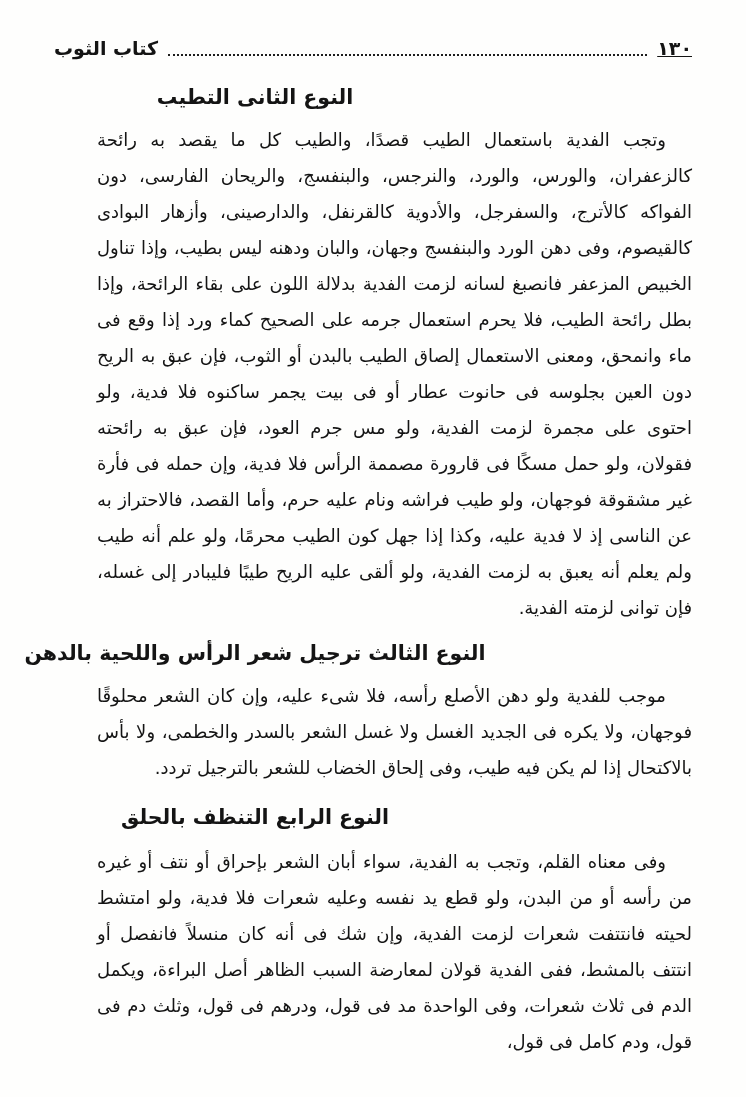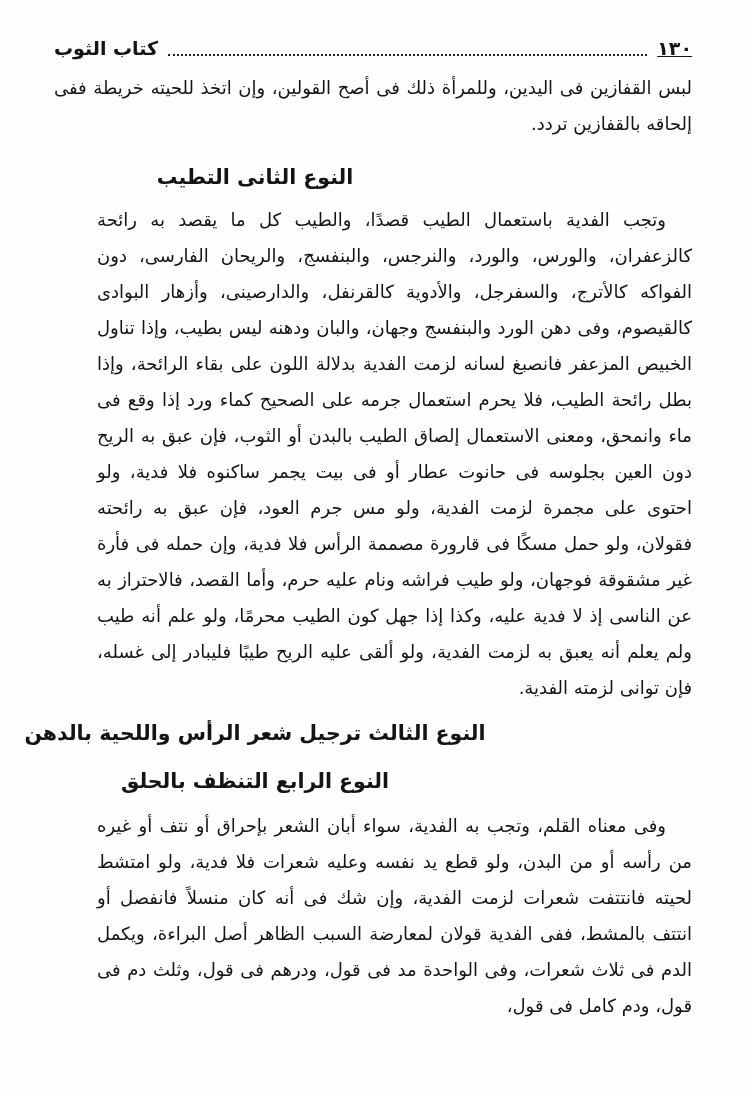--- a/index.html
+++ b/index.html
@@ -79,25 +79,25 @@
 <div class="page" dir="rtl" lang="ar">
 
   <div class="running-head">
     <span class="page-num">١٣٠</span>
     <span class="leader"></span>
     <span class="book-title">كتاب الثوب</span>
   </div>
 
   <div class="body-text">
 
-    <p class="para intro">لبس القفازين فى اليدين، وللمرأة ذلك فى أصح القولين، وإن اتخذ للحيته خريطة ففى إلحاقه بالقفازين تردد.</p>
 
     <h2 class="section-heading h1">النوع الثانى التطيب</h2>
     <p class="para section-para">وتجب الفدية باستعمال الطيب قصدًا، والطيب كل ما يقصد به رائحة كالزعفران، والورس، والورد، والنرجس، والبنفسج، والريحان الفارسى، دون الفواكه كالأترج، والسفرجل، والأدوية كالقرنفل، والدارصينى، وأزهار البوادى كالقيصوم، وفى دهن الورد والبنفسج وجهان، والبان ودهنه ليس بطيب، وإذا تناول الخبيص المزعفر فانصبغ لسانه لزمت الفدية بدلالة اللون على بقاء الرائحة، وإذا بطل رائحة الطيب، فلا يحرم استعمال جرمه على الصحيح كماء ورد إذا وقع فى ماء وانمحق، ومعنى الاستعمال إلصاق الطيب بالبدن أو الثوب، فإن عبق به الريح دون العين بجلوسه فى حانوت عطار أو فى بيت يجمر ساكنوه فلا فدية، ولو احتوى على مجمرة لزمت الفدية، ولو مس جرم العود، فإن عبق به رائحته فقولان، ولو حمل مسكًا فى قارورة مصممة الرأس فلا فدية، وإن حمله فى فأرة غير مشقوقة فوجهان، ولو طيب فراشه ونام عليه حرم، وأما القصد، فالاحتراز به عن الناسى إذ لا فدية عليه، وكذا إذا جهل كون الطيب محرمًا، ولو علم أنه طيب ولم يعلم أنه يعبق به لزمت الفدية، ولو ألقى عليه الريح طيبًا فليبادر إلى غسله، فإن توانى لزمته الفدية.</p>
 
     <h2 class="section-heading h2">النوع الثالث ترجيل شعر الرأس واللحية بالدهن</h2>
+    <p class="para section-para">موجب للفدية ولو دهن الأصلع رأسه، فلا شىء عليه، وإن كان الشعر محلوقًا فوجهان، ولا يكره فى الجديد الغسل ولا غسل الشعر بالسدر والخطمى، ولا بأس بالاكتحال إذا لم يكن فيه طيب، وفى إلحاق الخضاب للشعر بالترجيل تردد.</p>
 
     <h2 class="section-heading h3">النوع الرابع التنظف بالحلق</h2>
     <p class="para section-para">وفى معناه القلم، وتجب به الفدية، سواء أبان الشعر بإحراق أو نتف أو غيره من رأسه أو من البدن، ولو قطع يد نفسه وعليه شعرات فلا فدية، ولو امتشط لحيته فانتتفت شعرات لزمت الفدية، وإن شك فى أنه كان منسلاً فانفصل أو انتتف بالمشط، ففى الفدية قولان لمعارضة السبب الظاهر أصل البراءة، ويكمل الدم فى ثلاث شعرات، وفى الواحدة مد فى قول، ودرهم فى قول، وثلث دم فى قول، ودم كامل فى قول،</p>
 
   </div>
 
 </div>
 
 </body></html>

